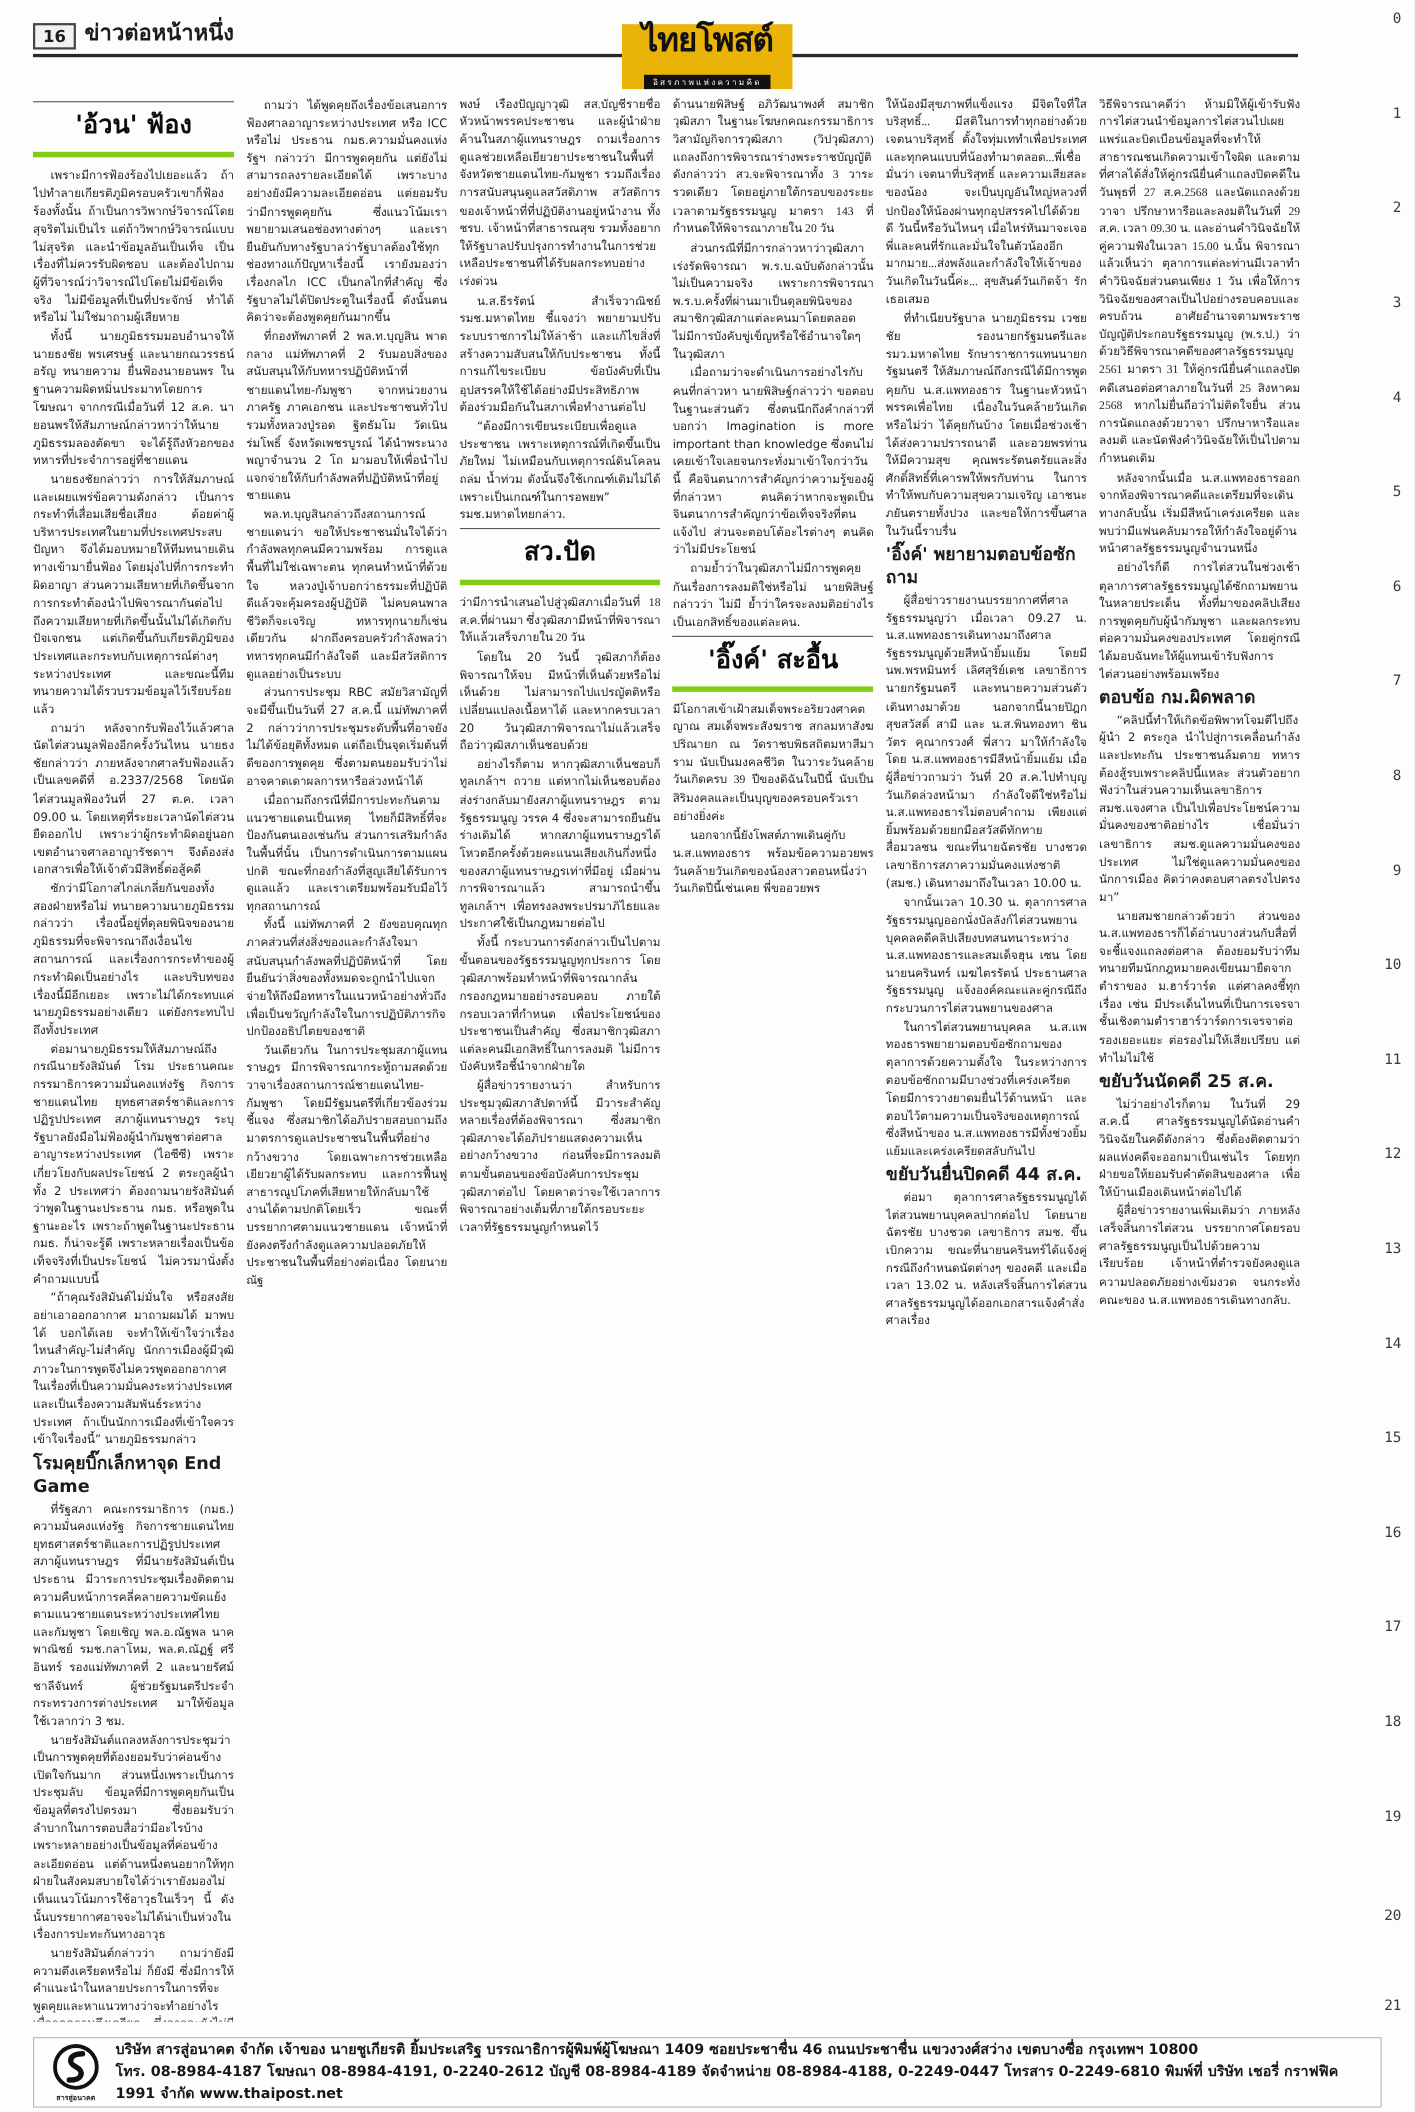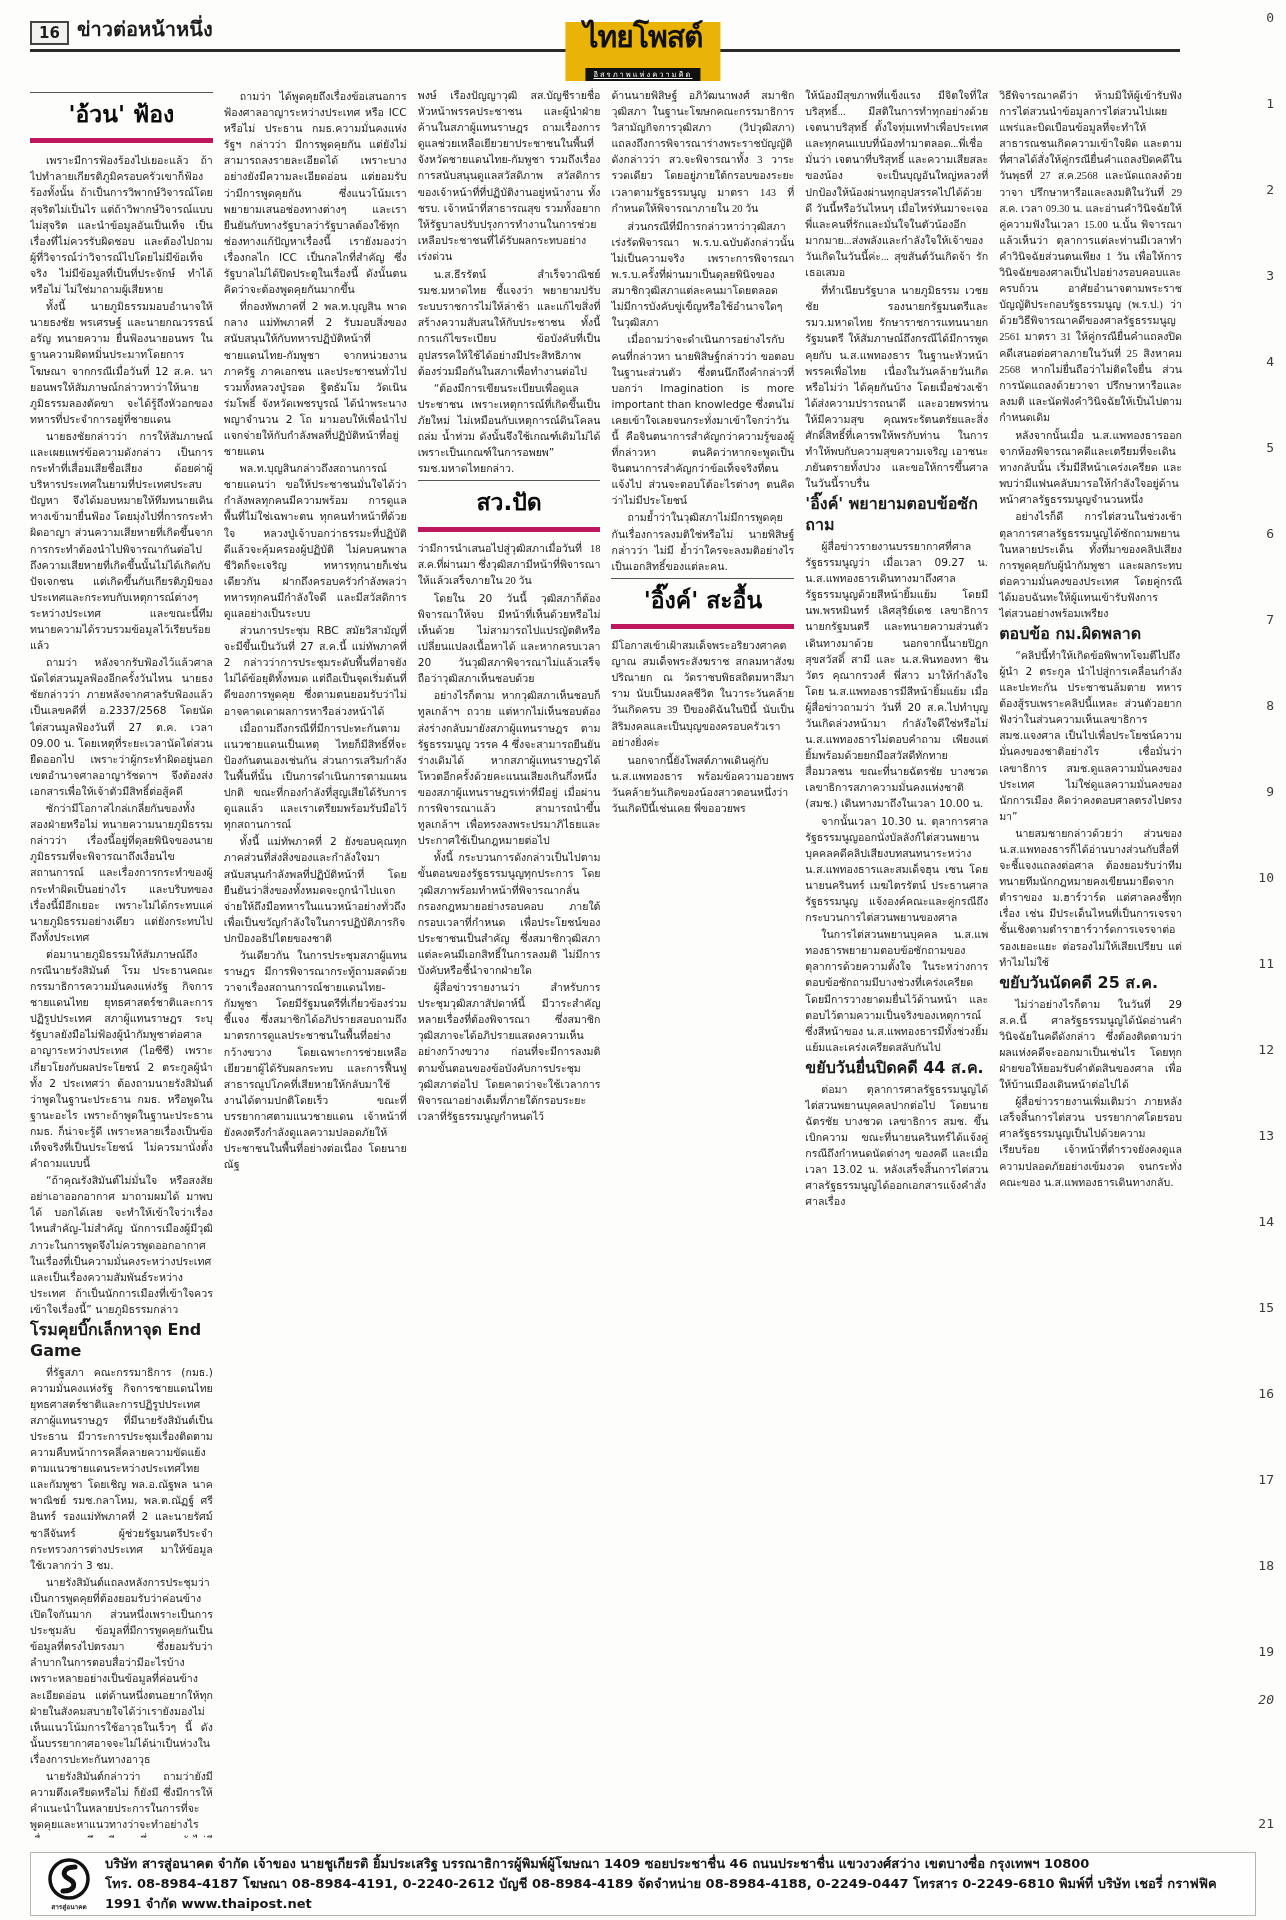--- a/index.html
+++ b/index.html
@@ -9,29 +9,29 @@
   .pagehead{position:absolute;left:30px;top:18px;width:1150px;height:34px;
             border-bottom:3px solid #2a2a2a;display:flex;align-items:flex-end;padding-bottom:4px;box-sizing:border-box;}
   .pagenum{border:2px solid #444;background:#f2f2f0;font-weight:bold;font-size:15px;
            padding:1px 7px;line-height:1.2;margin-right:8px;}
   .sectiontitle{font-weight:bold;font-size:20px;letter-spacing:0;}
   .masthead{position:absolute;left:50%;top:22px;transform:translateX(-50%);
             background:#eab308;padding:0 18px;text-align:center;z-index:3;}
   .mastlogo{font-weight:800;font-size:30px;letter-spacing:-1px;color:#111;line-height:1;
             font-family:"DejaVu Sans","Liberation Sans",sans-serif;}
   .masttag{background:#111;color:#fff;font-size:7.5px;letter-spacing:2px;padding:2px 8px;
-           margin-top:16px;display:inline-block;line-height:1.2;text-decoration:underline;}
+           margin-top:16px;display:inline-block;line-height:1.2;}
   
   .columns{position:absolute;left:30px;top:88px;width:1152px;height:1750px;
            display:flex;gap:11px;overflow:hidden;}
   .col{flex:1 1 0;overflow:hidden;}
   .col p{margin:0 0 1px 0;font-size:10.6px;line-height:1.52;text-align:justify;
          text-indent:16px;word-break:break-word;}
   .col p.cont{text-indent:0;font-family:Liberation Serif, serif;}
-  .art-head{border-top:1px solid #555;border-bottom:5px solid #be185d;
+  .art-head{border-top:1px solid #555;border-bottom:5px solid #84cc16;
             text-align:center;font-weight:800;font-size:23px;color:#0c0c0c;
             padding:9px 0 11px;margin:4px 0 9px;line-height:1.1;}
   .sub-head{font-weight:800;font-size:16px;margin:3px 0 2px;line-height:1.3;}
   
   .ruler{position:absolute;right:0;top:0;width:34px;height:1920px;z-index:4;}
   .ruler span{position:absolute;right:12px;font-size:13px;color:#3a3a3a;
               font-family:"DejaVu Sans Mono","Liberation Mono",monospace;}
   
   .footer{position:absolute;left:30px;top:1852px;width:1226px;height:64px;
           border:1px solid #b5b5b2;background:#fefefe;box-sizing:border-box;
@@ -138,21 +138,21 @@
       <span style="top: 870px;">10</span>
       <span style="top: 956px;">11</span>
       <span style="top: 1042px;">12</span>
       <span style="top: 1128px;">13</span>
       <span style="top: 1214px;">14</span>
       <span style="top: 1300px;">15</span>
       <span style="top: 1386px;">16</span>
       <span style="top: 1472px;">17</span>
       <span style="top: 1558px;">18</span>
       <span style="top: 1644px;">19</span>
-      <span style="top: 1692px; font-style: italic;">20</span>
+      <span style="top: 1734px;">20</span>
       <span style="top: 1816px;">21</span>
     </div>
 
   <div class="footer">
     <div class="emblem">
       <svg width="44" height="44" viewBox="0 0 44 44">
         <circle cx="22" cy="22" r="19" fill="none" stroke="#111" stroke-width="3.5"></circle>
         <path d="M28 10 C16 10 14 18 22 22 C30 26 28 34 16 34" fill="none" stroke="#111" stroke-width="5" stroke-linecap="round"></path>
       </svg>
       <div class="emblem-label">สารสู่อนาคต</div>

